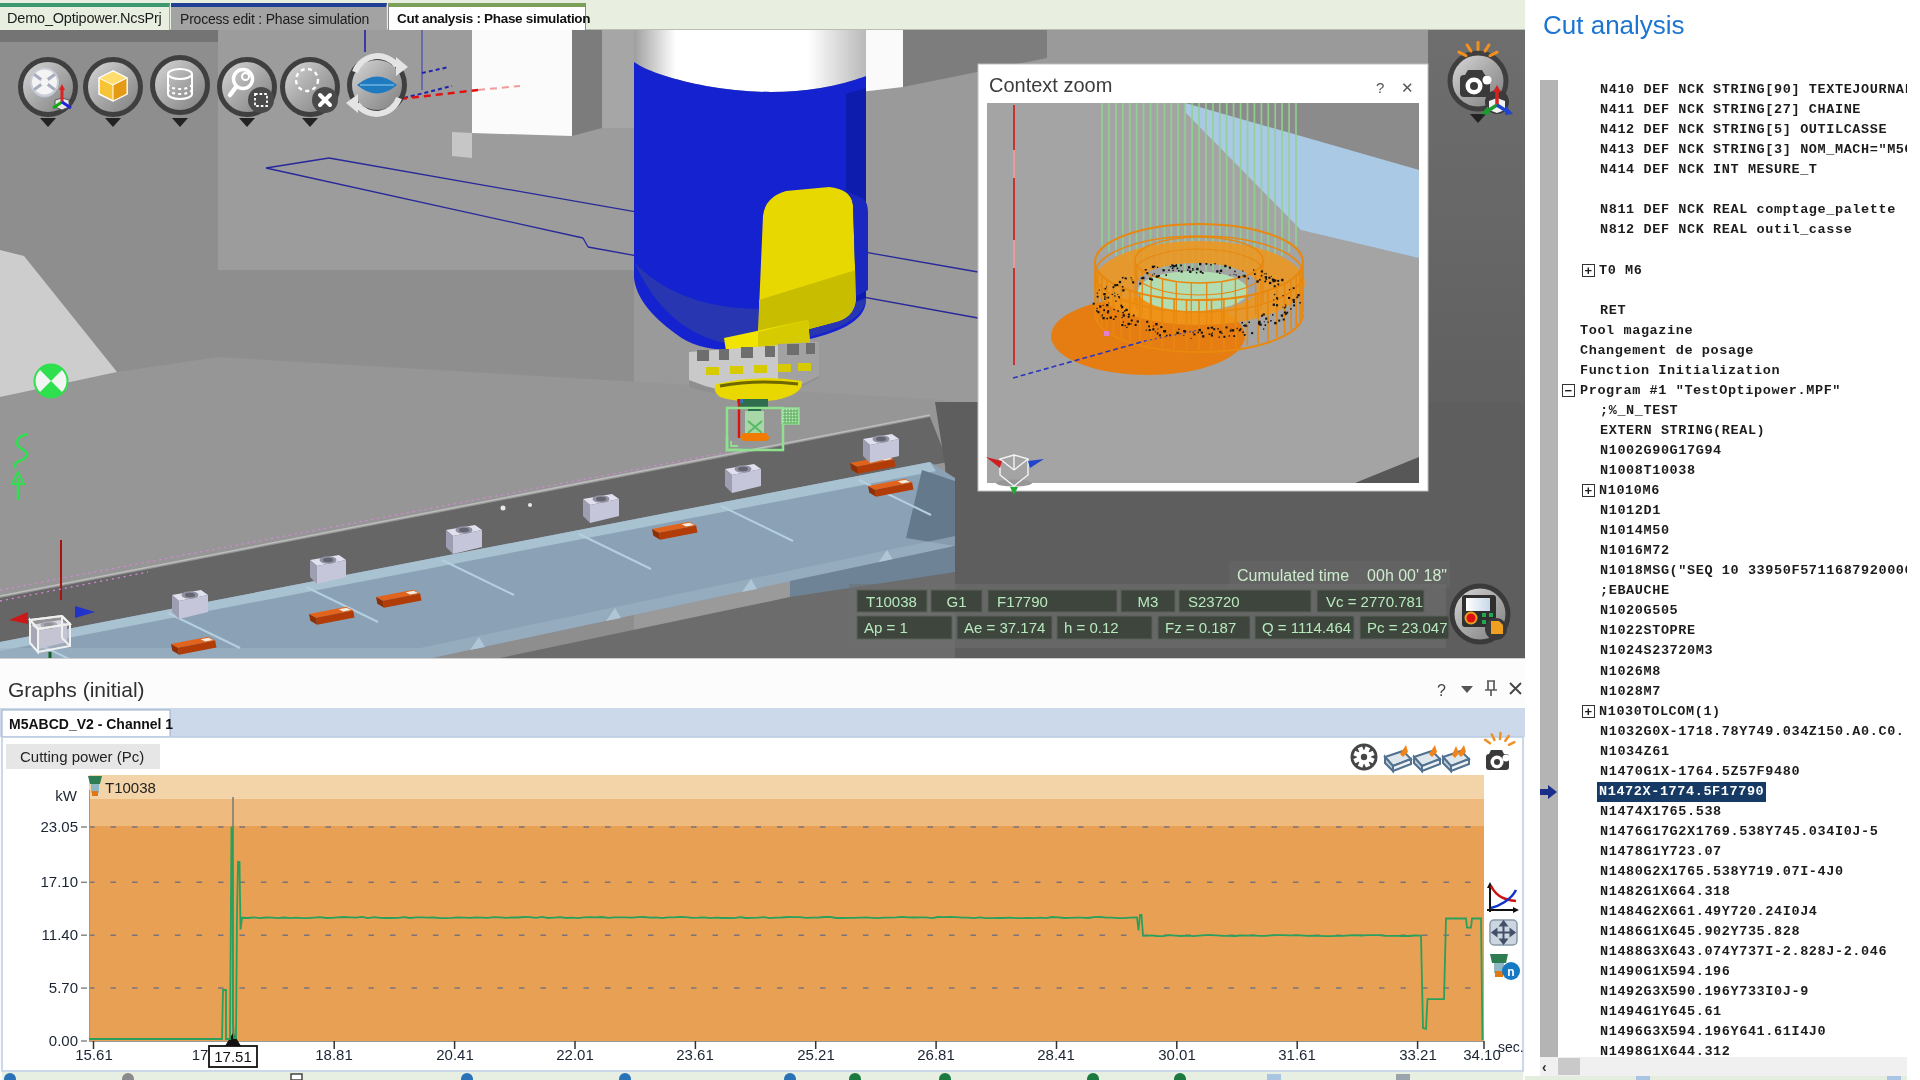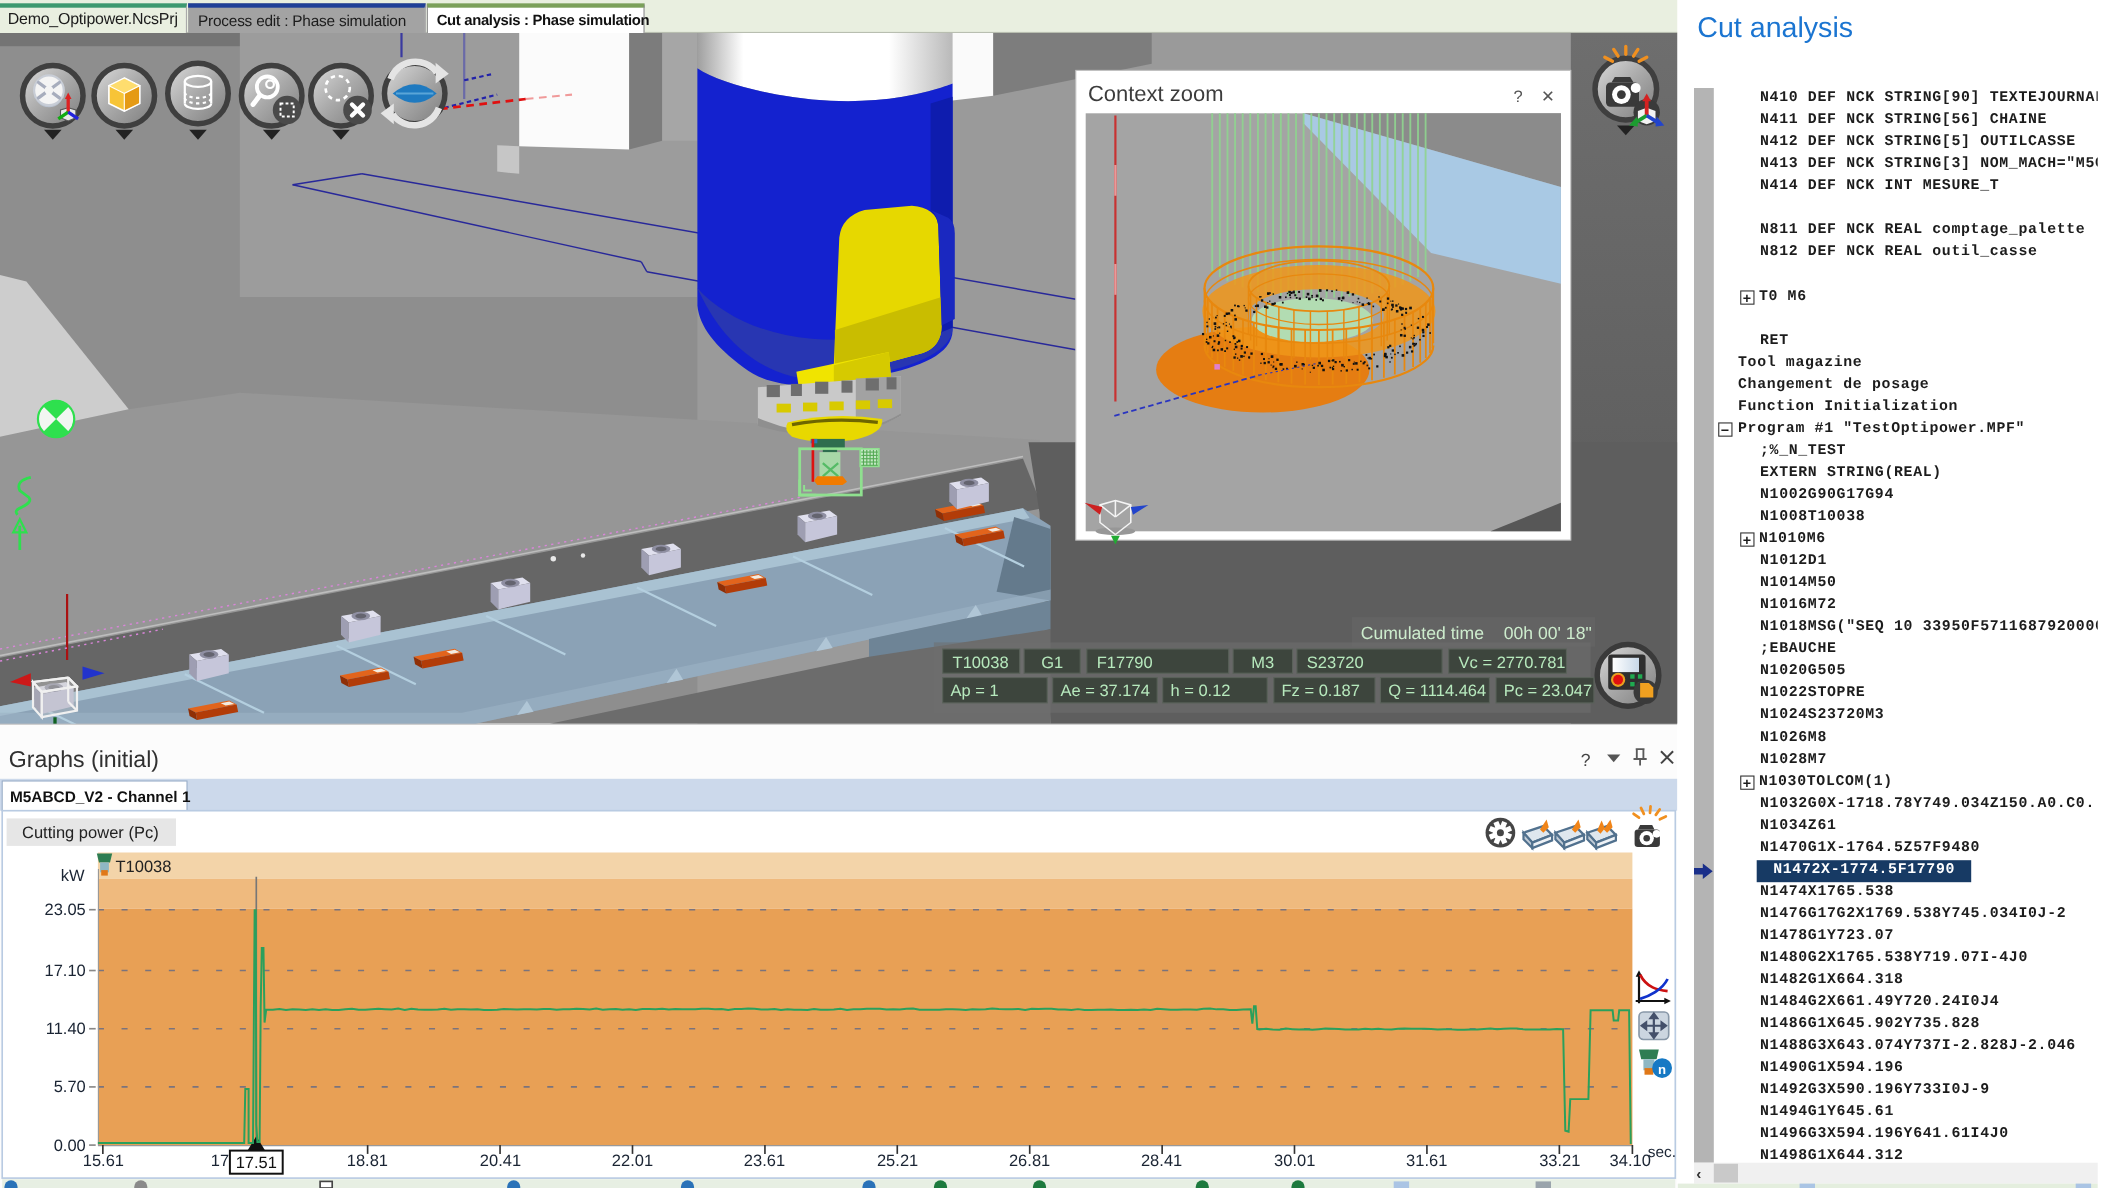--- a/index.html
+++ b/index.html
@@ -872,21 +872,21 @@
 <rect x="291" y="1074" width="11" height="6" fill="#fff" stroke="#444" stroke-width="1.5"></rect>
 <rect x="1267" y="1074" width="14" height="6" fill="#aac4e4"></rect>
 <rect x="1396" y="1074" width="14" height="6" fill="#9aa4ac"></rect>
 </svg>
 <div style="position:absolute;left:1525px;top:0;width:382px;height:1080px;background:#fff;overflow:hidden">
 <div style="position:absolute;left:18px;top:10px;font-size:26px;color:#1b75d1">Cut analysis</div>
 <div style="position:absolute;left:15px;top:80px;width:18px;height:977px;background:#b4b4b4"></div>
 <div style="position:absolute;left:0;top:80px;width:395px;height:977px;overflow:hidden;font-family:'Liberation Mono',monospace;font-weight:bold;font-size:13.5px;letter-spacing:0.6px;color:#1c1c1c;white-space:pre
 ">
 <div style="position:absolute;left:75px;top:0.0px;height:20.1px;line-height:20.1px">N410 DEF NCK STRING[90] TEXTEJOURNAL</div>
-<div style="position:absolute;left:75px;top:20.1px;height:20.1px;line-height:20.1px">N411 DEF NCK STRING[56] CHAINE</div>
+<div style="position:absolute;left:75px;top:20.1px;height:20.1px;line-height:20.1px">N411 DEF NCK STRING[27] CHAINE</div>
 <div style="position:absolute;left:75px;top:40.1px;height:20.1px;line-height:20.1px">N412 DEF NCK STRING[5] OUTILCASSE</div>
 <div style="position:absolute;left:75px;top:60.2px;height:20.1px;line-height:20.1px">N413 DEF NCK STRING[3] NOM_MACH="M5C"</div>
 <div style="position:absolute;left:75px;top:80.2px;height:20.1px;line-height:20.1px">N414 DEF NCK INT MESURE_T</div>
 <div style="position:absolute;left:75px;top:120.3px;height:20.1px;line-height:20.1px">N811 DEF NCK REAL comptage_palette</div>
 <div style="position:absolute;left:75px;top:140.3px;height:20.1px;line-height:20.1px">N812 DEF NCK REAL outil_casse</div>
 <div style="position:absolute;left:57px;top:183.5px;width:13px;height:13px;border:1.5px solid #333;background:#fff;font-family:'Liberation Sans';font-size:13px;line-height:11px;text-align:center;font-weight:bold">+</div>
 <div style="position:absolute;left:74px;top:180.5px;height:20.1px;line-height:20.1px">T0 M6</div>
 <div style="position:absolute;left:75px;top:220.6px;height:20.1px;line-height:20.1px">RET</div>
 <div style="position:absolute;left:55px;top:240.6px;height:20.1px;line-height:20.1px">Tool magazine</div>
 <div style="position:absolute;left:55px;top:260.7px;height:20.1px;line-height:20.1px">Changement de posage</div>
@@ -907,26 +907,26 @@
 <div style="position:absolute;left:75px;top:521.3px;height:20.1px;line-height:20.1px">N1020G505</div>
 <div style="position:absolute;left:75px;top:541.4px;height:20.1px;line-height:20.1px">N1022STOPRE</div>
 <div style="position:absolute;left:75px;top:561.4px;height:20.1px;line-height:20.1px">N1024S23720M3</div>
 <div style="position:absolute;left:75px;top:581.5px;height:20.1px;line-height:20.1px">N1026M8</div>
 <div style="position:absolute;left:75px;top:601.5px;height:20.1px;line-height:20.1px">N1028M7</div>
 <div style="position:absolute;left:57px;top:624.6px;width:13px;height:13px;border:1.5px solid #333;background:#fff;font-family:'Liberation Sans';font-size:13px;line-height:11px;text-align:center;font-weight:bold">+</div>
 <div style="position:absolute;left:74px;top:621.6px;height:20.1px;line-height:20.1px">N1030TOLCOM(1)</div>
 <div style="position:absolute;left:75px;top:641.6px;height:20.1px;line-height:20.1px">N1032G0X-1718.78Y749.034Z150.A0.C0.</div>
 <div style="position:absolute;left:75px;top:661.6px;height:20.1px;line-height:20.1px">N1034Z61</div>
 <div style="position:absolute;left:75px;top:681.7px;height:20.1px;line-height:20.1px">N1470G1X-1764.5Z57F9480</div>
-<div style="position:absolute;left:72px;top:701.8px;height:20.1px;line-height:20.1px;background:#173a64;color:#fff;padding:0 15px">N1472X-1774.5F17790</div>
+<div style="position:absolute;left:72px;top:701.8px;height:20.1px;line-height:20.1px;background:#173a64;color:#fff;padding:0 2px">N1472X-1774.5F17790</div>
 <svg style="position:absolute;left:14px;top:703.8px" width="20" height="16">
         <polygon points="1,5 9,5 9,1 18,8 9,15 9,11 1,11" fill="#1a2f8a"></polygon>
       </svg>
 <div style="position:absolute;left:75px;top:721.8px;height:20.1px;line-height:20.1px">N1474X1765.538</div>
-<div style="position:absolute;left:75px;top:741.9px;height:20.1px;line-height:20.1px">N1476G17G2X1769.538Y745.034I0J-2</div>
+<div style="position:absolute;left:75px;top:741.9px;height:20.1px;line-height:20.1px">N1476G17G2X1769.538Y745.034I0J-5</div>
 <div style="position:absolute;left:75px;top:761.9px;height:20.1px;line-height:20.1px">N1478G1Y723.07</div>
 <div style="position:absolute;left:75px;top:782.0px;height:20.1px;line-height:20.1px">N1480G2X1765.538Y719.07I-4J0</div>
 <div style="position:absolute;left:75px;top:802.0px;height:20.1px;line-height:20.1px">N1482G1X664.318</div>
 <div style="position:absolute;left:75px;top:822.1px;height:20.1px;line-height:20.1px">N1484G2X661.49Y720.24I0J4</div>
 <div style="position:absolute;left:75px;top:842.1px;height:20.1px;line-height:20.1px">N1486G1X645.902Y735.828</div>
 <div style="position:absolute;left:75px;top:862.1px;height:20.1px;line-height:20.1px">N1488G3X643.074Y737I-2.828J-2.046</div>
 <div style="position:absolute;left:75px;top:882.2px;height:20.1px;line-height:20.1px">N1490G1X594.196</div>
 <div style="position:absolute;left:75px;top:902.2px;height:20.1px;line-height:20.1px">N1492G3X590.196Y733I0J-9</div>
 <div style="position:absolute;left:75px;top:922.3px;height:20.1px;line-height:20.1px">N1494G1Y645.61</div>
 <div style="position:absolute;left:75px;top:942.4px;height:20.1px;line-height:20.1px">N1496G3X594.196Y641.61I4J0</div>

